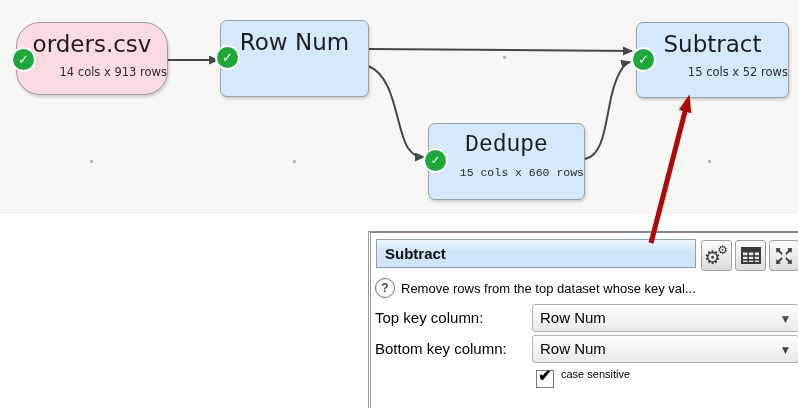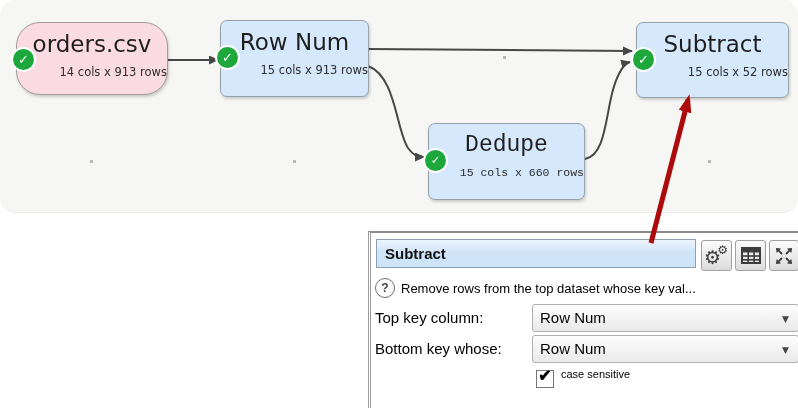--- a/index.html
+++ b/index.html
@@ -1,20 +1,20 @@
 <!DOCTYPE html>
 <html><head>
 <meta charset="utf-8">
 <style>
   html,body{margin:0;padding:0;background:#ffffff;}
   .stage{position:relative;width:798px;height:408px;background:#ffffff;overflow:hidden;
          font-family:"Liberation Sans",sans-serif;}
   
   .canvas{position:absolute;left:0;top:0;width:798px;height:212px;background:#f6f6f4;
-          border-bottom:1px solid #ececea;border-radius:15px;}
+          border-bottom:1px solid #ececea;}
   .edges{position:absolute;left:0;top:0;z-index:1;}
   .grid-dot{position:absolute;width:3px;height:3px;background:#b9b9b9;z-index:0;}
   .node{position:absolute;z-index:2;text-align:center;border:1px solid #98a2ab;
         box-shadow:1px 2px 3px rgba(0,0,0,.18);font-family:"DejaVu Sans",sans-serif;}
   .node-input{background:#fbdbe2;border-radius:24px;border-color:#a49a9e;}
   .node-transform{background:#d6e8fb;border-radius:7px;}
   .node-title{font-size:23px;color:#1e1e1e;margin-top:8px;white-space:nowrap;}
   .node-sub{font-size:11.5px;color:#2d2d2d;margin-top:8px;white-space:nowrap;text-align:right;}
   .check{position:absolute;left:-4px;top:26px;width:21px;height:21px;border-radius:50%;
          background:#1ea83c;box-shadow:0 0 0 2px rgba(255,255,255,.95);color:#fff;
@@ -78,21 +78,20 @@
     <div class="grid-dot" style="left:708px;top:160px;"></div>
 
     <div class="node node-input" style="left:16px;top:22px;width:150px;height:71px;">
       <div class="node-title">orders.csv</div>
       <div class="node-sub">14 cols x 913 rows</div>
       <div class="check"><span>✓</span></div>
     </div>
 
     <div class="node node-transform" style="left:220px;top:20px;width:147px;height:75px;">
       <div class="node-title">Row Num</div>
-      <div class="node-sub">15 cols x 913 rows</div>
       <div class="check"><span>✓</span></div>
     </div>
 
     <div class="node node-transform" style="left:428px;top:123px;width:155px;height:75px;font-family:Liberation Mono, monospace;">
       <div class="node-title">Dedupe</div>
       <div class="node-sub">15 cols x 660 rows</div>
       <div class="check"><span>✓</span></div>
     </div>
 
     <div class="node node-transform" style="left:636px;top:22px;width:151px;height:74px;">
@@ -140,21 +139,21 @@
       <div class="help-icon"><span>?</span></div>
       <div class="help-text">Remove rows from the top dataset whose key val...</div>
     </div>
 
     <div class="frow-label" style="top:71px;">Top key column:</div>
     <div class="dd" style="top:71px;">
       <span>Row Num</span>
       <span class="arr">▼</span>
     </div>
 
-    <div class="frow-label" style="top:102px;">Bottom key whose:</div>
+    <div class="frow-label" style="top:102px;">Bottom key column:</div>
     <div class="dd" style="top:102px;">
       <span>Row Num</span>
       <span class="arr">▼</span>
     </div>
 
     <div class="cb">
       <span>✔</span>
     </div>
     <div class="cb-label">case sensitive</div>
   </div>

